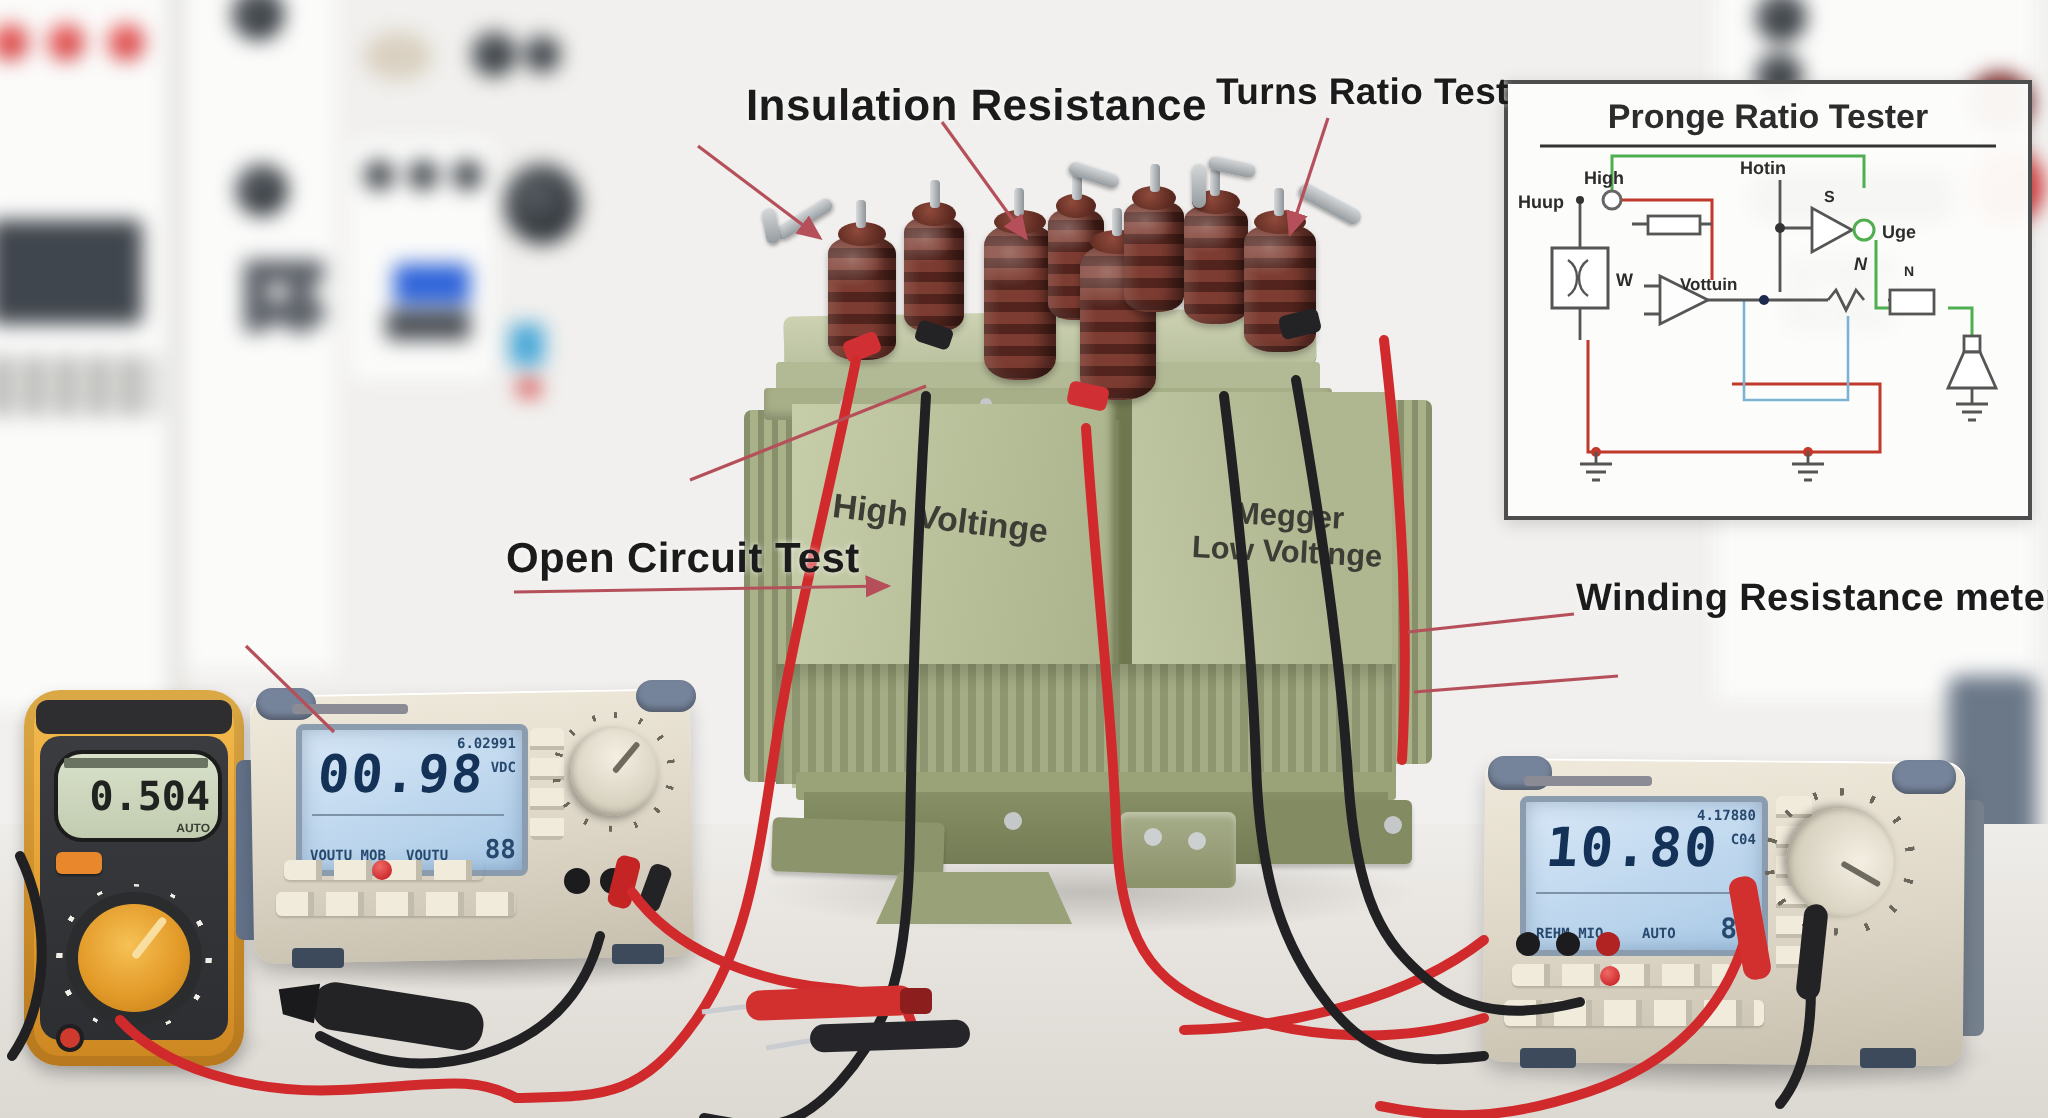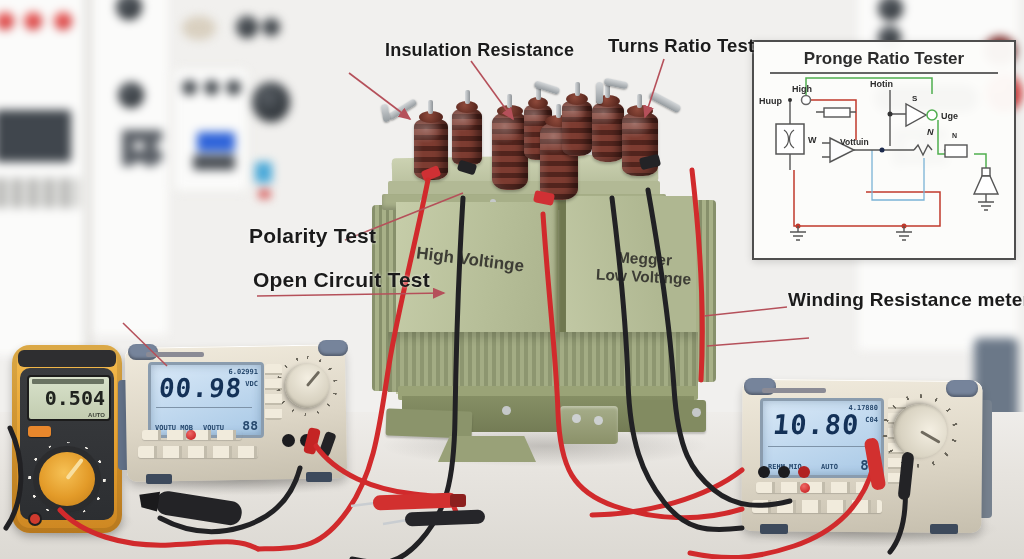--- a/index.html
+++ b/index.html
@@ -49,21 +49,21 @@
   .ticks{position:absolute;border-radius:50%;
     background:repeating-conic-gradient(#6b675c 0deg 3deg,transparent 3deg 26deg);
     -webkit-mask:radial-gradient(circle,transparent 0 62%,#000 63% 78%,transparent 79%);
     mask:radial-gradient(circle,transparent 0 62%,#000 63% 78%,transparent 79%);}
   .btnband{position:absolute;background:repeating-linear-gradient(90deg,#f1ebdc 0 16px,#c2bcac 16px 19px,rgba(0,0,0,0) 19px 25px);border-radius:3px;box-shadow:0 1px 1px rgba(0,0,0,.15);}
   .btncol{position:absolute;background:repeating-linear-gradient(180deg,#f1ebdc 0 9px,#c2bcac 9px 11px,rgba(0,0,0,0) 11px 15px);border-radius:3px;}
   
   .ym-body{position:absolute;background:linear-gradient(180deg,#f4bc4f,#e29c2d 60%,#cd8722);
     border-radius:18px;box-shadow:inset 0 0 0 5px rgba(0,0,0,.10),0 4px 8px rgba(0,0,0,.25);}
   .ym-face{position:absolute;background:linear-gradient(#3a3c3f,#2c2e31);border-radius:10px;}
-  .ym-lcd{position:absolute;background:linear-gradient(#d8e1ca,#c2ccb0);border:2px solid #1c1c1c;border-radius:4px;}
+  .ym-lcd{position:absolute;background:linear-gradient(#d8e1ca,#c2ccb0);border:2px solid #1c1c1c;border-radius:14px;}
   .ym-dial{position:absolute;border-radius:50%;
     background:radial-gradient(circle at 45% 38%,#f6c155,#e39b29 55%,#c07a16);
     box-shadow:0 0 0 6px #2b2c2e,0 3px 5px rgba(0,0,0,.4);}
   .ym-dial::after{content:"";position:absolute;left:46%;top:4%;width:8%;height:46%;
     background:#f8dfa0;border-radius:3px;transform-origin:50% 100%;transform:rotate(38deg);}
   .wticks{position:absolute;border-radius:50%;
     background:repeating-conic-gradient(#f2efe8 0deg 4deg,transparent 4deg 30deg);
     -webkit-mask:radial-gradient(circle,transparent 0 66%,#000 67% 84%,transparent 85%);
     mask:radial-gradient(circle,transparent 0 66%,#000 67% 84%,transparent 85%);}
 </style>
@@ -326,19 +326,18 @@
       <text x="116" y="45" font-size="9">Hotin</text>
       <text x="54" y="101" font-size="9">W</text>
       <text x="158" y="59" font-size="8">S</text>
       <text x="187" y="77" font-size="9">Uge</text>
       <text x="173" y="93" font-size="9" font-style="italic">N</text>
       <text x="86" y="103" font-size="8.5">Vottuin</text>
       <text x="198" y="96" font-size="7">N</text>
     </svg>
   </div>
 
-  <div class="lbl" style="left:385px;top:40px;font-size:18px;">Insulation Resistance</div>
+  <div class="lbl" style="left:373px;top:40px;font-size:22px;">Insulation Resistance</div>
   <div class="lbl" style="left:608px;top:35px;font-size:18.5px;">Turns Ratio Test</div>
-  <div class="lbl" style="left:249px;top:224px;font-size:21px;">Polarity Test</div>
   <div class="lbl" style="left:253px;top:268px;font-size:21px;">Open Circuit Test</div>
   <div class="lbl" style="left:788px;top:289px;font-size:19px;">Winding Resistance meter</div>
 
 </div>
 
 </body></html>

